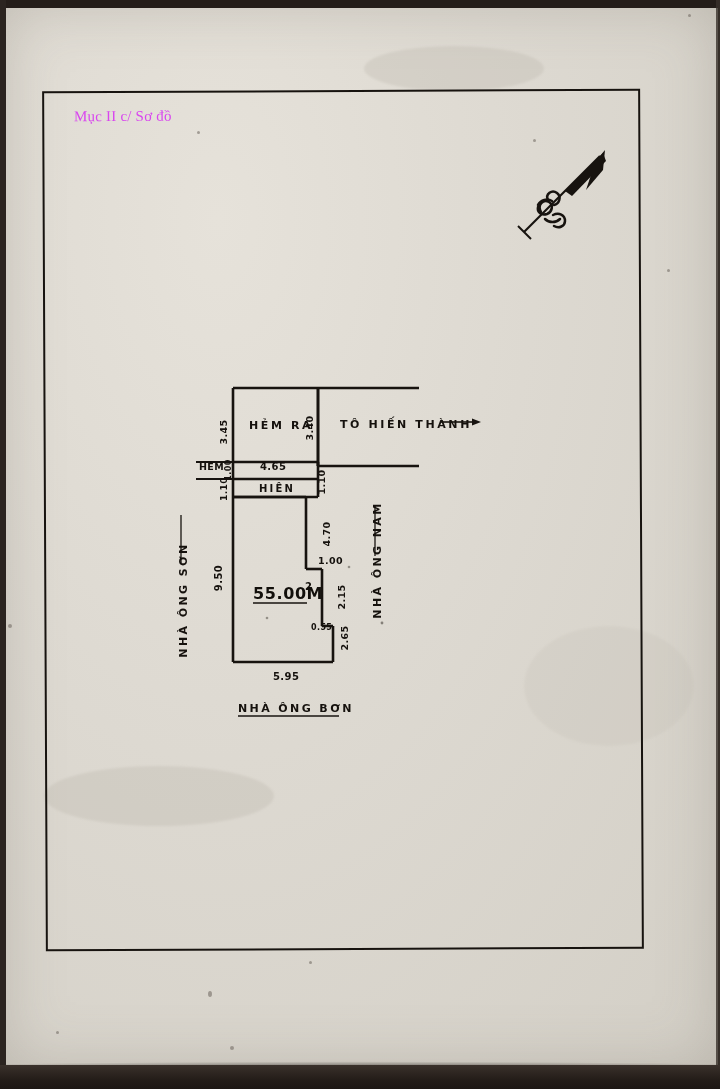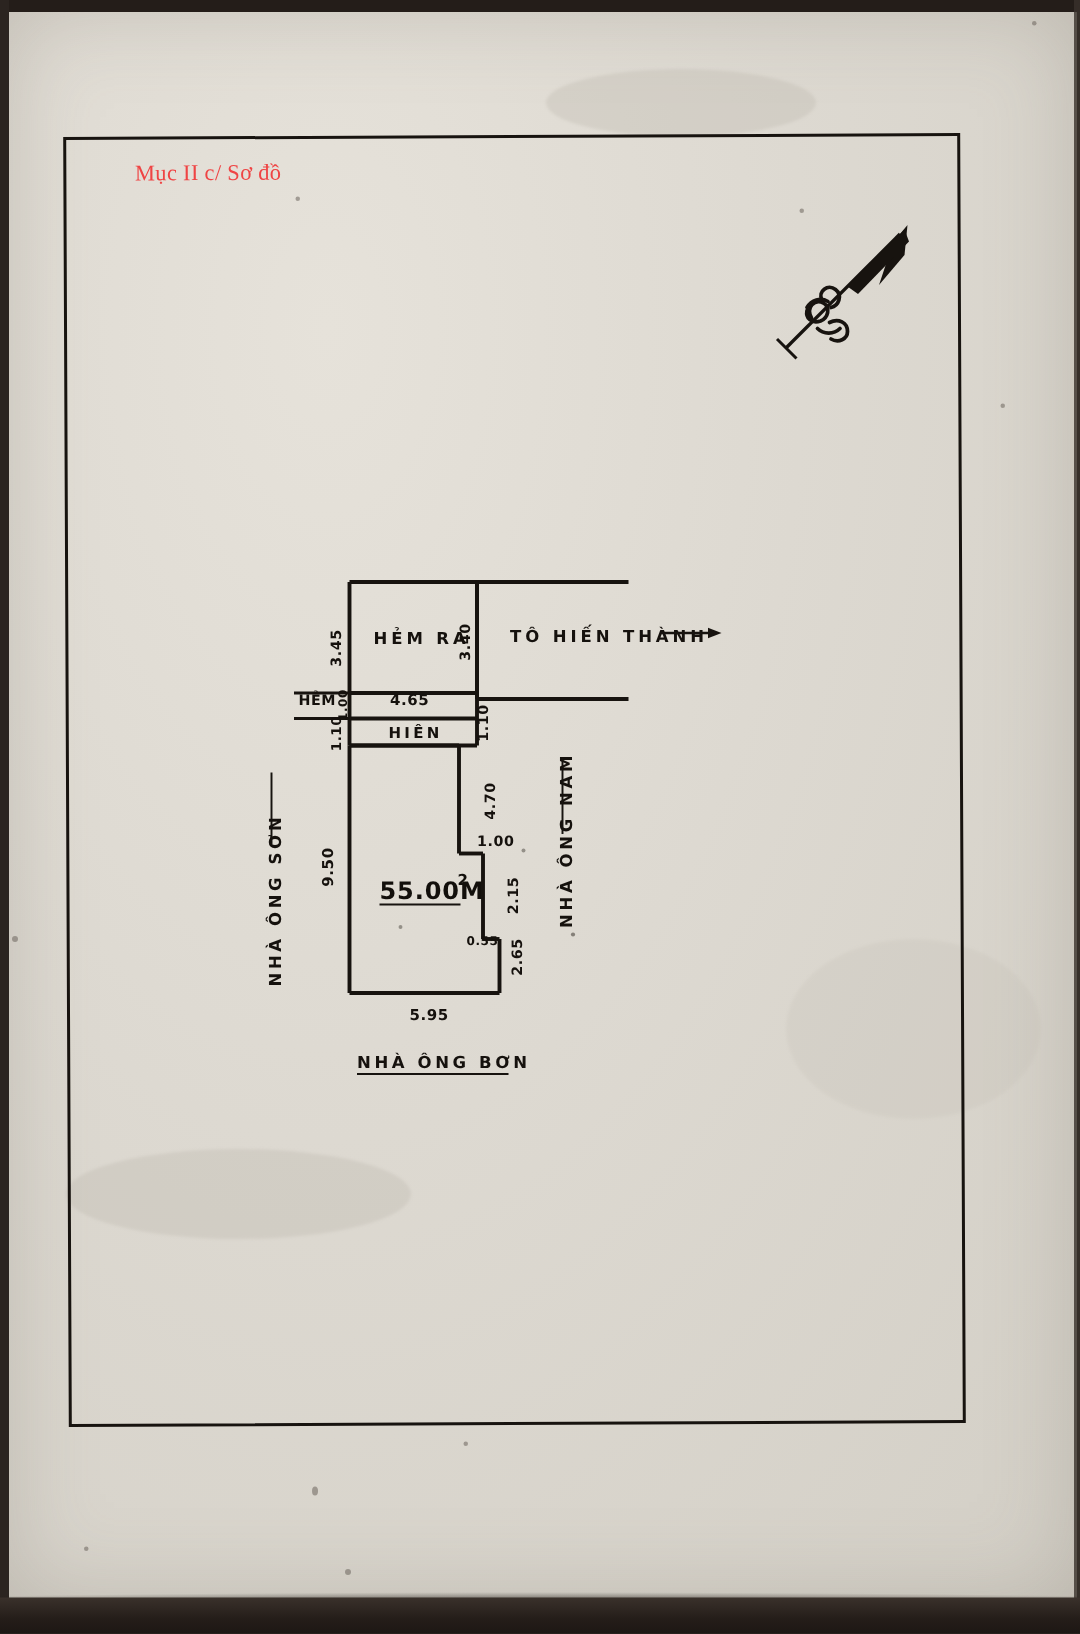--- a/index.html
+++ b/index.html
@@ -29,23 +29,23 @@
   .blotch{position:absolute;border-radius:50%;background:#bdb8ae;opacity:.33;filter:blur(1.2px);}
   .speck{position:absolute;background:#6b655c;border-radius:50%;opacity:.55;}
 
   
   #frame{
     position:absolute;left:44px;top:90px;width:594px;height:856px;
     border:2px solid #17130f;
     transform:rotate(-0.25deg);
   }
   #heading{
-    position:absolute;left:90px;top:108px;
+    position:absolute;left:74px;top:108px;
     font-family:"Liberation Serif", serif;
-    font-size:15px;color:#ef4444;letter-spacing:.2px;
+    font-size:15px;color:#d946ef;letter-spacing:.2px;
     transform:rotate(-0.3deg);
     white-space:nowrap;
   }
 
   
   #plan{position:absolute;left:0;top:0;width:720px;height:830px;pointer-events:none;}
   #plan svg{display:block;}
 
   .dimtxt{
     font-family:"DejaVu Sans", sans-serif;

